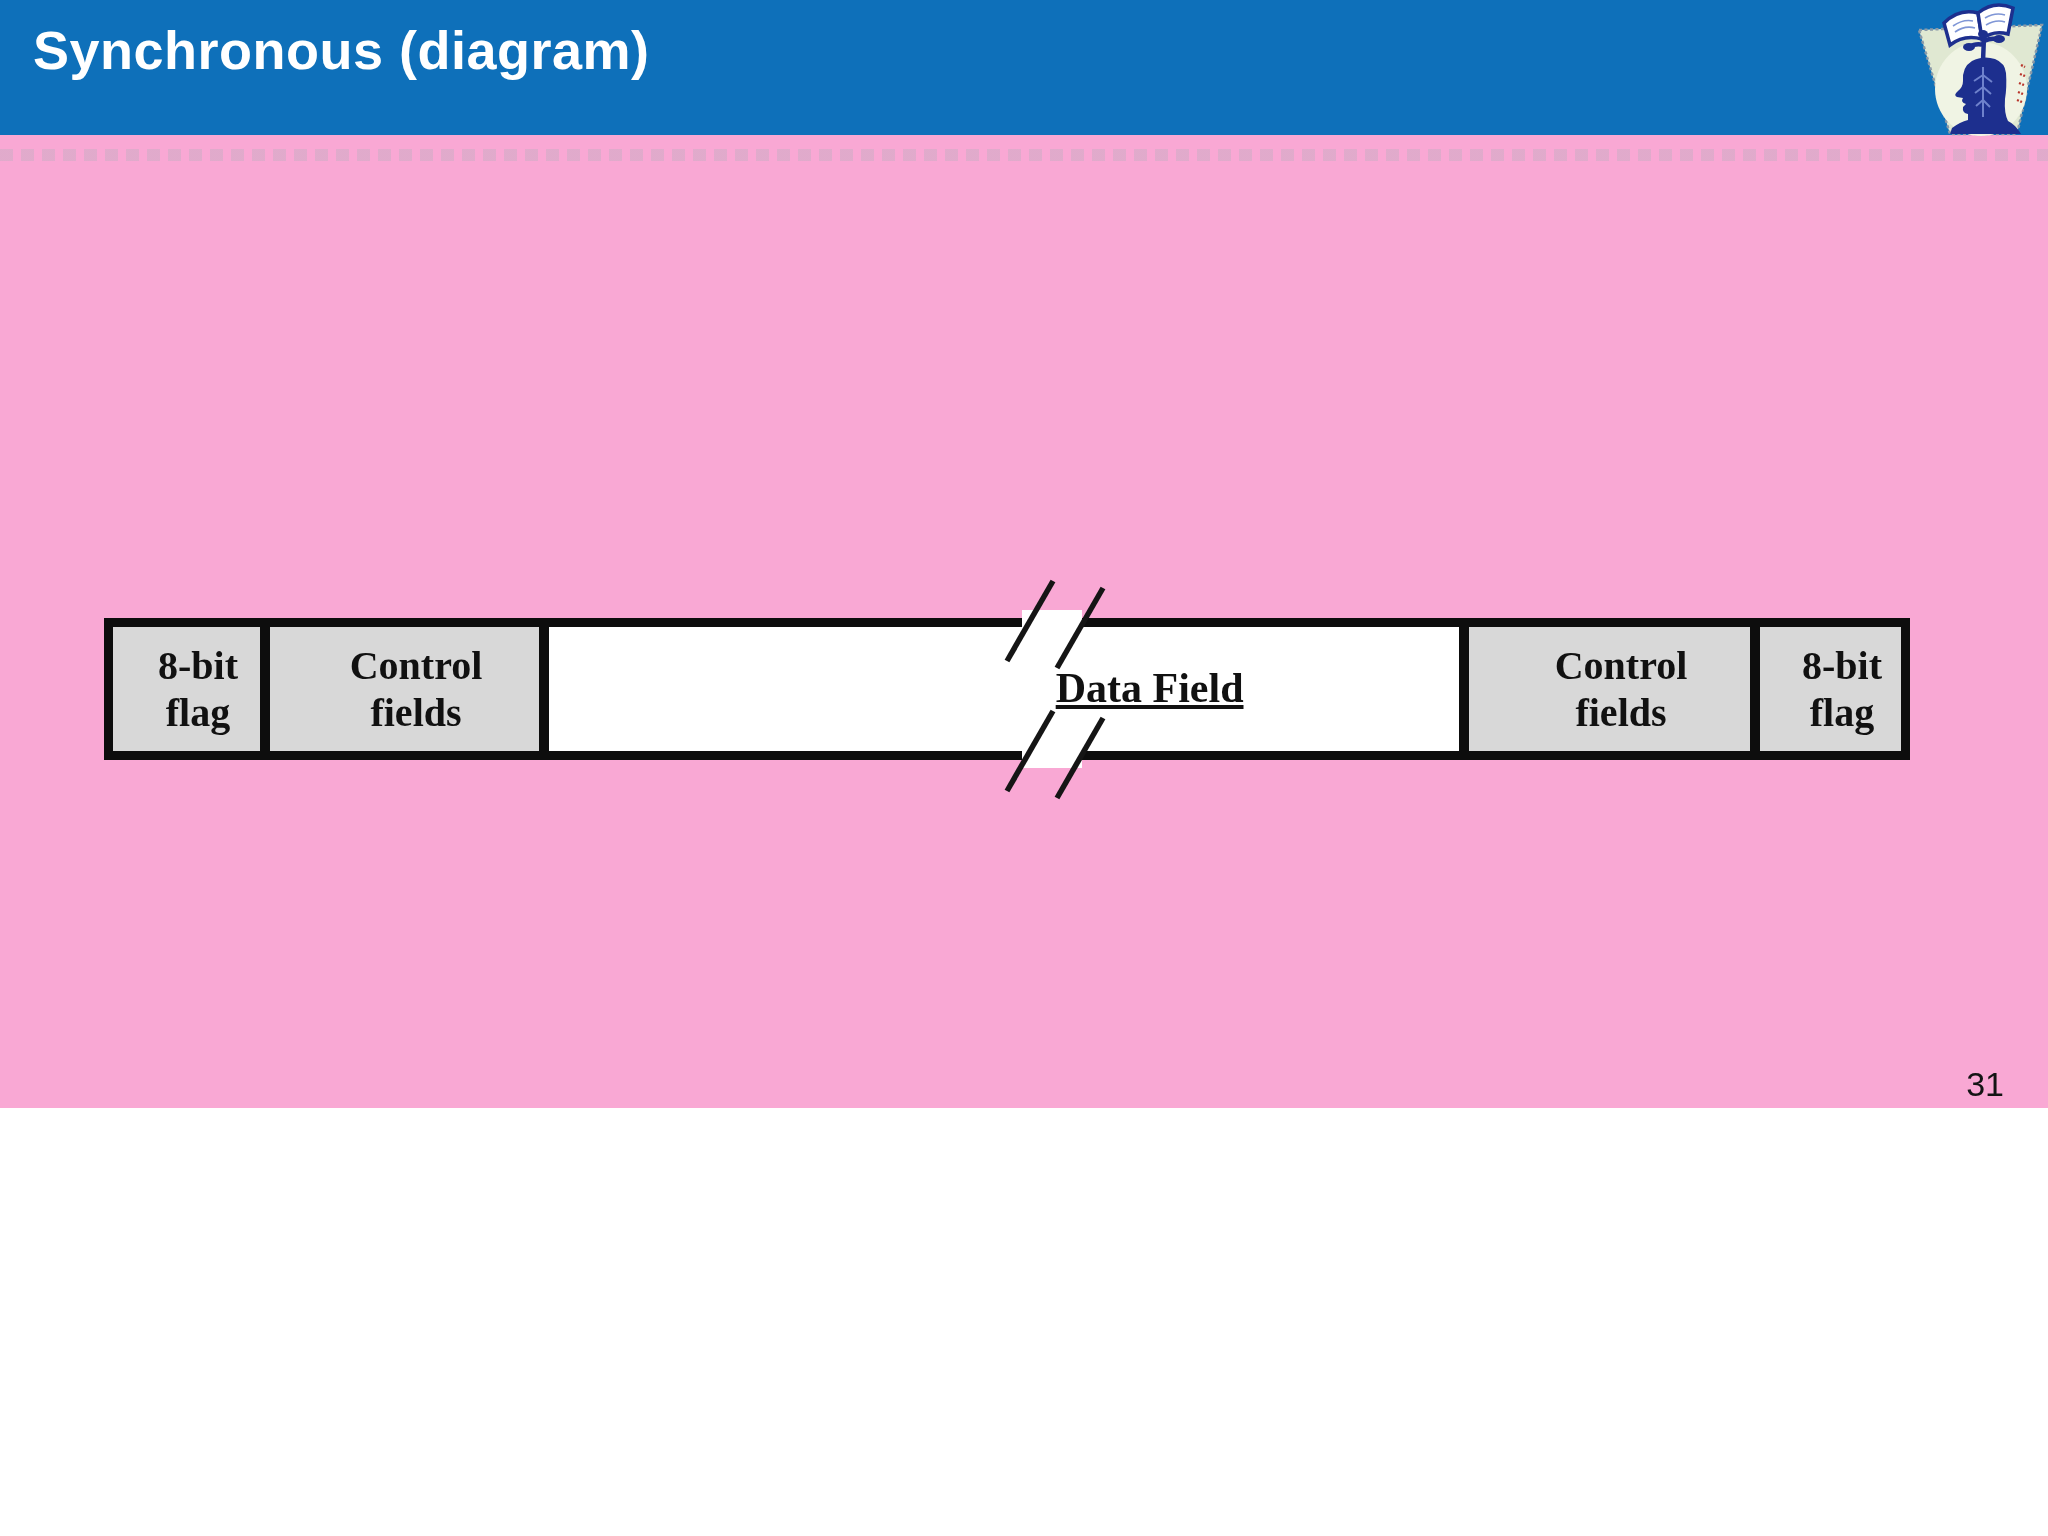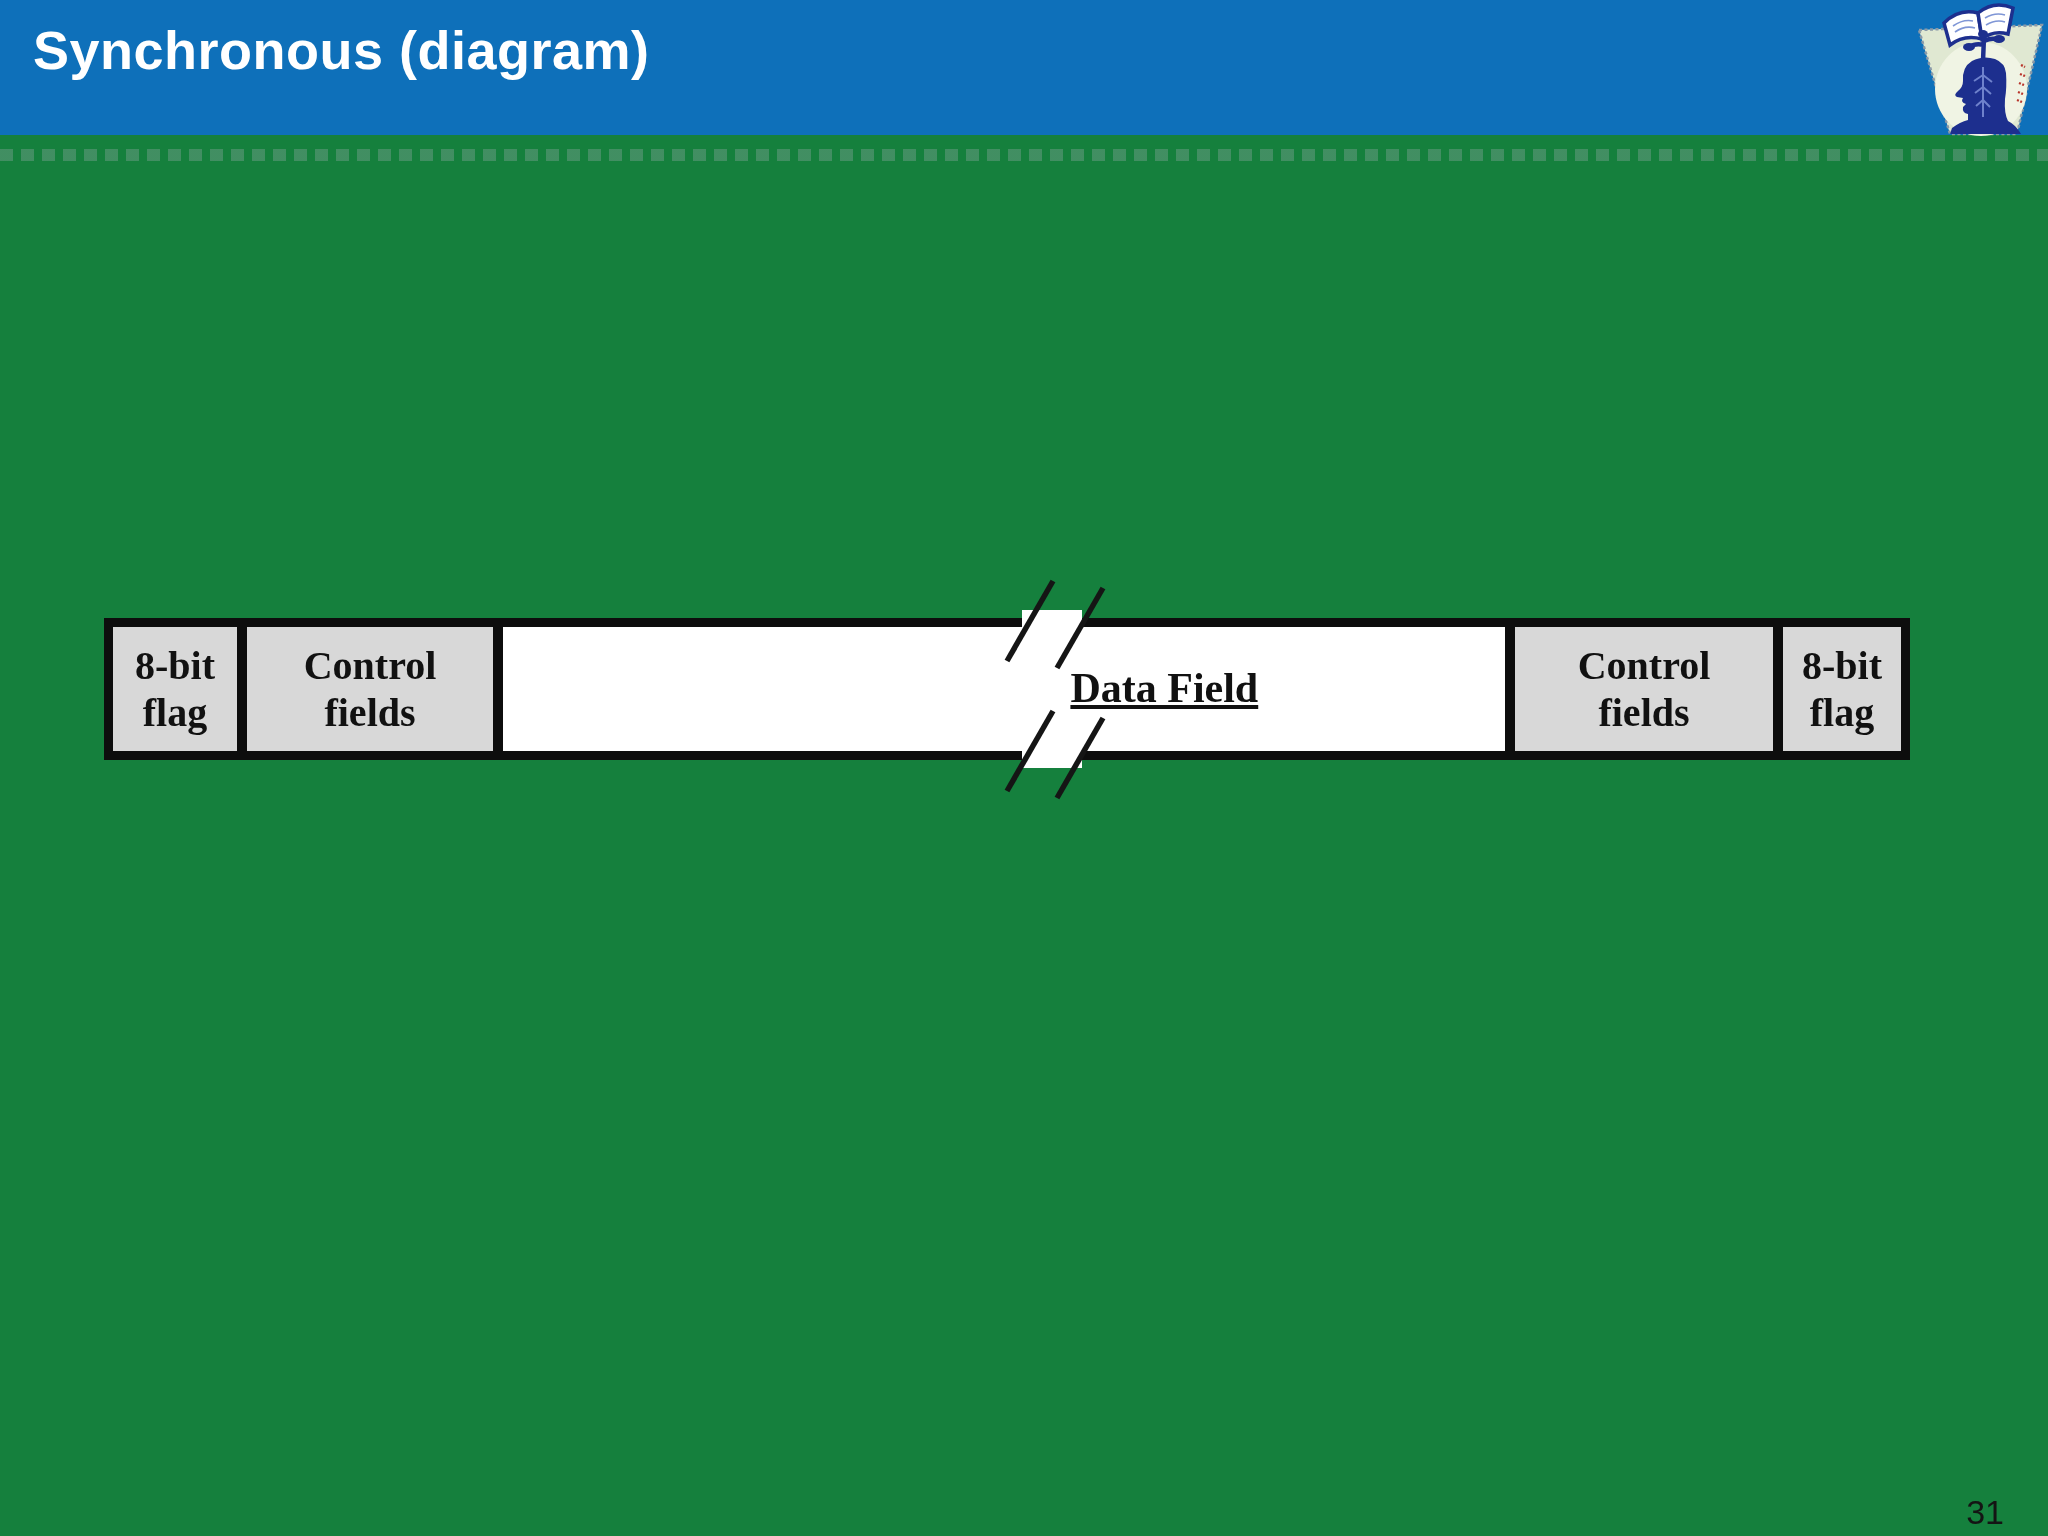--- a/index.html
+++ b/index.html
@@ -1,17 +1,17 @@
 <!DOCTYPE html>
 <html><head>
 <meta charset="utf-8">
 <style>
   html,body{margin:0;padding:0;background:#ffffff;}
   .slide{
-    position:relative;width:2048px;height:1536px;background:#15803d;overflow:hidden;
+    position:relative;width:2048px;height:1108px;background:#f9a8d4;overflow:hidden;
     font-family:"Liberation Sans",sans-serif;
   }
   
   .header{
     position:absolute;left:0;top:0;width:2048px;height:135px;
     background:#0e70ba;
   }
   .header .title{
     position:absolute;left:33px;top:21px;
     color:#ffffff;font-size:54px;font-weight:bold;line-height:1.1;
@@ -29,21 +29,21 @@
   .frame-box{
     position:absolute;left:104px;top:618px;width:1806px;height:142px;
     background:#0d0d0d;box-sizing:border-box;
     display:flex;padding:9px;gap:10px;
   }
   .cell{
     display:flex;flex-direction:column;justify-content:center;align-items:center;
     font-family:"Liberation Serif","DejaVu Serif",serif;font-weight:bold;
     font-size:40px;line-height:1.18;color:#111111;text-align:center;
   }
-  .cell.gray{background:#d8d8d8;}
+  .cell.gray{background:#d8d8d8;padding-left:23px;}
   .cell.white{background:#ffffff;}
   .c1{width:124px;}
   .c2{width:246px;}
   .c3{flex:1;align-items:flex-end;text-decoration:underline;}
   .c4{width:258px;}
   .c5{width:118px;}
   .c3 .dataline{display:block;width:68%;text-align:center;font-size:42px;}
   .cell span{display:block;}
   
   .overlay{

